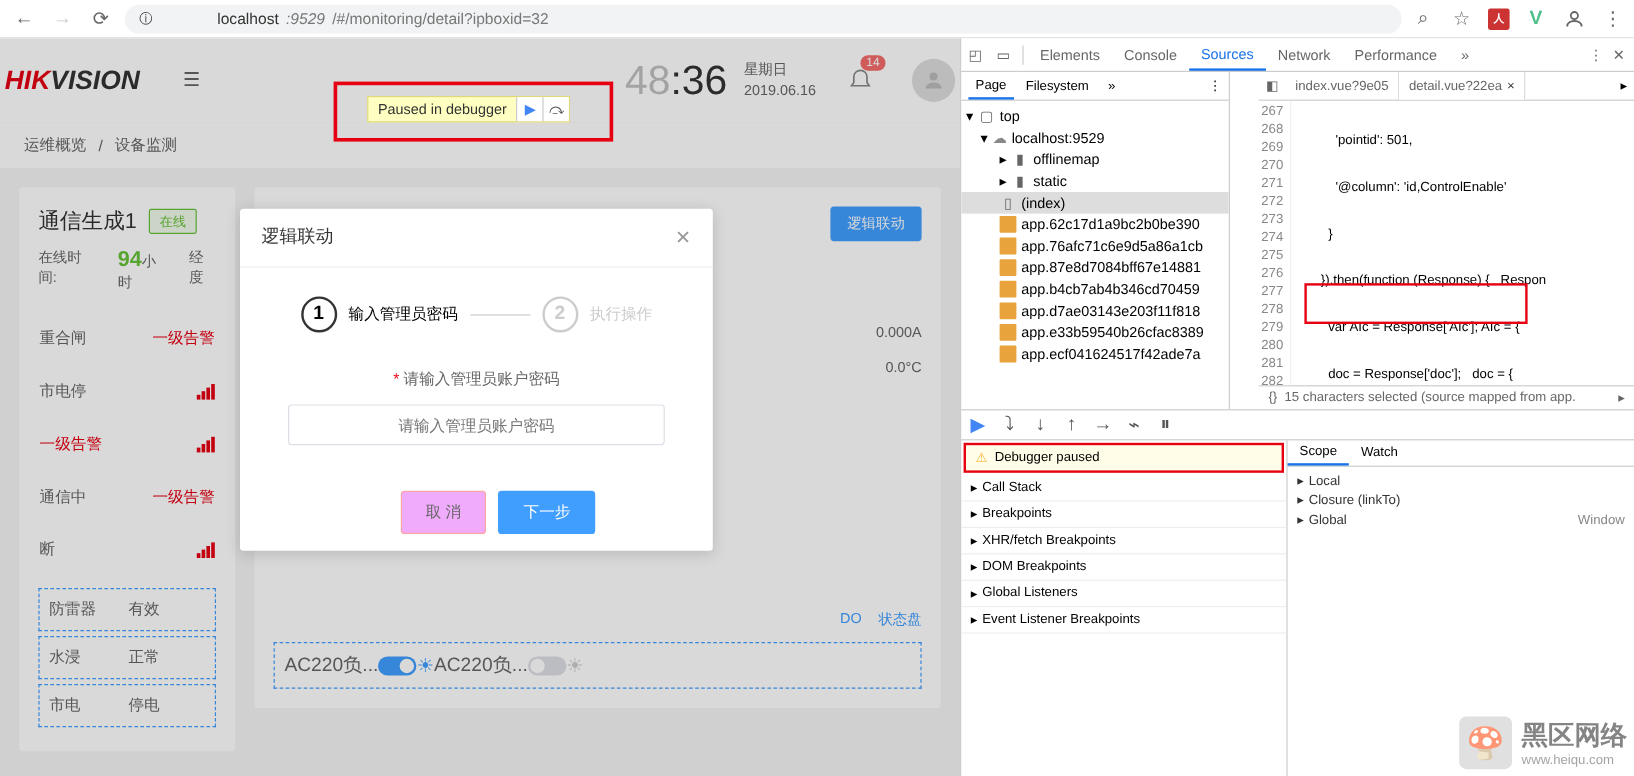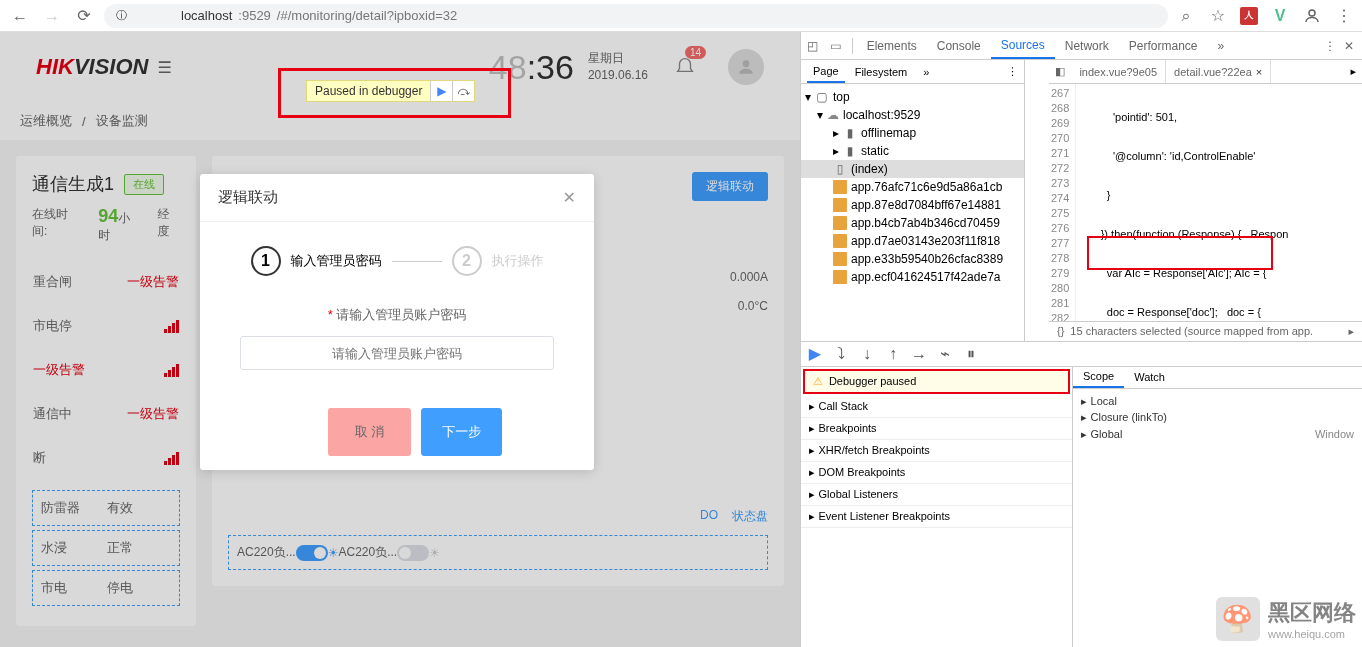--- a/index.html
+++ b/index.html
@@ -5,35 +5,35 @@
 * { margin: 0; padding: 0; box-sizing: border-box; font-family: Arial, "Microsoft YaHei", sans-serif; }
 body { width: 1362px; height: 647px; overflow: hidden; background: #fff; }
 
 
 .browser-bar { height: 32px; background: #fff; border-bottom: 1px solid #ddd; display: flex; align-items: center; padding: 0 8px; gap: 8px; }
 .nav-btn { width: 24px; height: 24px; display: flex; align-items: center; justify-content: center; color: #666; cursor: pointer; }
 .nav-btn.disabled { color: #ccc; }
 .url-bar { flex: 1; height: 24px; border-radius: 12px; background: #f1f3f4; display: flex; align-items: center; padding: 0 12px; font-size: 13px; color: #333; gap: 6px; }
 .url-info { font-size: 11px; }
 .url-host { color: #333; padding-left: 48px; }
-.url-port { color: #777; }
+.url-port { color: #777; font-style: italic; }
 .url-path { color: #777; }
 .chrome-icons { display: flex; gap: 12px; align-items: center; color: #666; }
 .chrome-ico { width: 20px; height: 20px; display: flex; align-items: center; justify-content: center; }
 .pdf-ico { background: #c33; color: #fff; font-size: 9px; font-weight: bold; width: 18px; height: 18px; border-radius: 2px; }
 .vue-ico { color: #4fc08d; font-weight: bold; }
 
 
 .main { display: flex; height: 615px; }
 .app-side { width: 800px; position: relative; background: #f5f5f5; }
 .dev-side { flex: 1; border-left: 1px solid #ccc; display: flex; flex-direction: column; background: #fff; }
 
 
 .app-dim { position: absolute; inset: 0; background: rgba(0,0,0,0.15); z-index: 5; pointer-events: none; }
-.app-header { height: 70px; background: #fff; display: flex; align-items: center; padding: 0 36px; gap: 9px; position: relative; }
+.app-header { height: 70px; background: #fff; display: flex; align-items: center; padding: 0 4px; gap: 36px; position: relative; }
 .logo { font-size: 22px; font-weight: bold; font-style: italic; }
 .logo-red { color: #e60012; }
 .logo-dark { color: #333; }
 .menu-ico { color: #666; font-size: 16px; }
 .header-center { margin-left: auto; display: flex; align-items: center; gap: 14px; }
 .time-block { font-size: 34px; font-weight: 300; color: #333; position: relative; }
 .date-block { font-size: 12px; color: #666; line-height: 1.4; }
 .bell-wrap { position: relative; color: #666; margin-left: 12px; }
 .bell-badge { position: absolute; top: -8px; right: -10px; background: #f56c6c; color: #fff; border-radius: 9px; font-size: 10px; padding: 1px 5px; }
 .avatar { width: 36px; height: 36px; border-radius: 50%; background: #ddd; display: flex; align-items: center; justify-content: center; color: #999; margin-left: 18px; }
@@ -77,21 +77,21 @@
 .step-circle.inactive { border-color: #ccc; color: #ccc; }
 .step-label { font-size: 13px; }
 .step-label.inactive { color: #ccc; }
 .step-line { width: 50px; height: 1px; background: #ccc; }
 .modal-body { padding: 14px 40px 24px; text-align: center; }
 .form-label { font-size: 13px; color: #666; margin-bottom: 12px; }
 .form-label .req { color: #e60012; }
 .form-input { width: 100%; height: 34px; border: 1px solid #dcdfe6; border-radius: 3px; padding: 0 12px; font-size: 13px; text-align: center; }
 .modal-foot { padding: 14px; display: flex; justify-content: center; gap: 10px; }
 .btn { padding: 8px 20px; border-radius: 3px; font-size: 13px; cursor: pointer; }
-.btn-default { background: #fca5a5; border: 7px solid #fca5a5; color: #666; margin-left: 36px; }
+.btn-default { background: #f0abfc; border: 1px solid #fca5a5; color: #666; margin-left: 36px; }
 .btn-primary { background: #409eff; border: 1px solid #409eff; color: #fff; }
 
 
 .dt-tabs { height: 28px; border-bottom: 1px solid #ccc; display: flex; align-items: center; font-size: 12px; color: #666; }
 .dt-tab { padding: 0 10px; height: 100%; display: flex; align-items: center; cursor: pointer; }
 .dt-tab.active { color: #1a73e8; border-bottom: 2px solid #1a73e8; }
 .dt-tab-ico { padding: 0 6px; color: #666; }
 .dt-more { margin-left: auto; display: flex; align-items: center; gap: 8px; padding-right: 8px; }
 
 .dt-body { flex: 1; display: flex; overflow: hidden; gap: 24px; }
@@ -142,21 +142,21 @@
 .scope-tab { padding: 0 10px; height: 100%; display: flex; align-items: center; }
 .scope-tab.active { border-bottom: 2px solid #1a73e8; }
 .scope-body { padding: 4px 8px; line-height: 1.5; color: #333; }
 .scope-item { display: flex; align-items: flex-start; gap: 4px; }
 
 .watermark { position: absolute; bottom: 6px; right: 6px; display: flex; align-items: center; gap: 8px; opacity: 0.6; z-index: 100; }
 .wm-ico { width: 44px; height: 44px; background: #ccc; border-radius: 6px; display: flex; align-items: center; justify-content: center; font-size: 26px; }
 .wm-txt { font-size: 22px; font-weight: bold; color: #333; }
 .wm-sub { font-size: 11px; color: #666; }
 
-.ac220-row { display: flex; align-items: center; padding: 8px; border: 1px dashed #409eff; margin-top: 4px; font-size: 12px; color: #666; text-align: right; }
+.ac220-row { display: flex; align-items: center; padding: 8px; border: 1px dashed #409eff; margin-top: 4px; font-size: 16px; color: #666; text-align: right; }
 .toggle { width: 32px; height: 16px; border-radius: 8px; position: relative; }
 .toggle.on { background: #409eff; }
 .toggle.off { background: #dcdfe6; }
 .toggle::after { content: ''; position: absolute; width: 12px; height: 12px; background: #fff; border-radius: 50%; top: 2px; }
 .toggle.on::after { right: 2px; }
 .toggle.off::after { left: 2px; }
 .bulb { color: #409eff; }
 .bulb.off { color: #ccc; }
 </style>
 </head>
@@ -396,20 +396,24 @@
               <span>▸</span>
               <span class="folder-ico">▮</span>
               <span>static</span>
             </div>
           <div class="tree-item tree-indent2 sel">
               <span class="folder-ico">▯</span>
               <span>(index)</span>
             </div>
           <div class="tree-item tree-indent2">
               <span class="file-ico"></span>
+              <span>app.62c17d1a9bc2b0be390</span>
+            </div>
+          <div class="tree-item tree-indent2">
+              <span class="file-ico"></span>
               <span>app.76afc71c6e9d5a86a1cb</span>
             </div>
           <div class="tree-item tree-indent2">
               <span class="file-ico"></span>
               <span>app.87e8d7084bff67e14881</span>
             </div>
           <div class="tree-item tree-indent2">
               <span class="file-ico"></span>
               <span>app.b4cb7ab4b346cd70459</span>
             </div>

